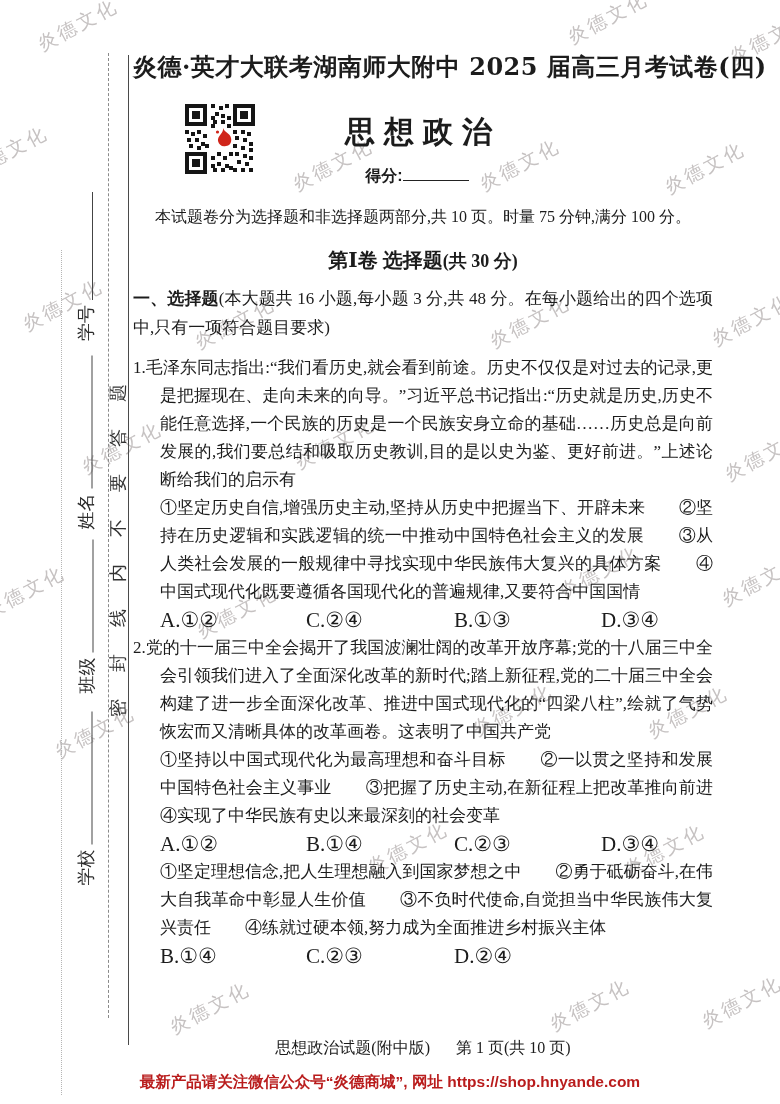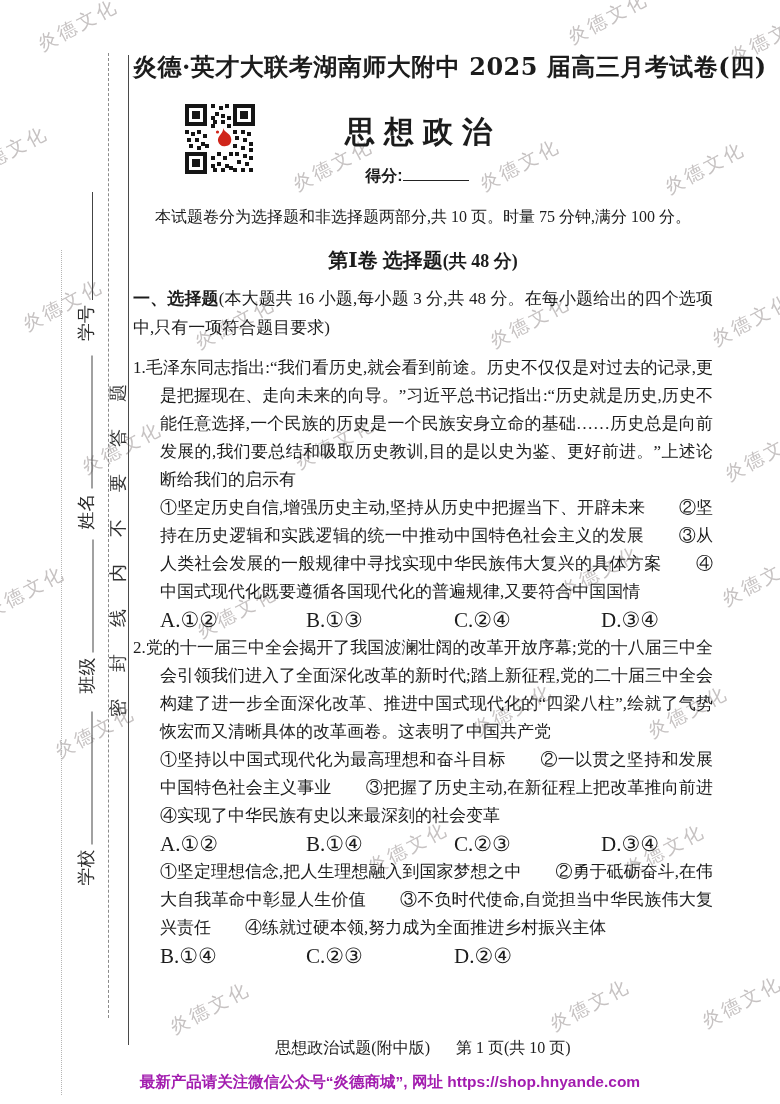--- a/index.html
+++ b/index.html
@@ -41,21 +41,21 @@
   .instr-lead{font-weight:bold;font-family:"Liberation Sans","DejaVu Sans",sans-serif;}
   .questions{margin-top:12px;}
   .q p{margin:0;padding-left:27px;font-size:17px;line-height:28px;text-align:justify;}
   .q .stem{text-indent:-27px;}
   .q .qnum{display:inline;}
   .options{display:grid;grid-template-columns:146px 148px 147px auto;padding-left:27px;
            font-size:21px;line-height:28px;}
   .footer-line{position:absolute;left:133px;top:1038px;width:580px;text-align:center;font-size:16px;}
   .footer-line .gap{display:inline-block;width:26px;}
   .promo{position:absolute;left:0;top:1072px;width:780px;text-align:center;font-size:15.5px;font-weight:bold;
-         font-family:"Liberation Sans","DejaVu Sans",sans-serif;white-space:nowrap;color:#a21caf;}
+         font-family:"Liberation Sans","DejaVu Sans",sans-serif;white-space:nowrap;color:#b91c1c;}
   
   .wm1{left:78px;top:25px;}   .wm2{left:608px;top:18px;}  .wm3{left:770px;top:38px;}
   .wm4{left:8px;top:152px;}   .wm5{left:333px;top:165px;} .wm6{left:520px;top:165px;}
   .wm7{left:705px;top:168px;} .wm8{left:63px;top:305px;}  .wm9{left:235px;top:323px;}
   .wm10{left:530px;top:322px;}.wm11{left:752px;top:320px;}.wm12{left:122px;top:448px;}
   .wm13{left:335px;top:443px;}.wm14{left:765px;top:455px;}.wm15{left:25px;top:592px;}
   .wm16{left:237px;top:612px;}.wm17{left:600px;top:572px;}.wm18{left:762px;top:580px;}
   .wm19{left:95px;top:732px;} .wm20{left:513px;top:710px;}.wm21{left:688px;top:712px;}
   .wm22{left:408px;top:848px;}.wm23{left:665px;top:850px;}.wm24{left:210px;top:1008px;}
   .wm25{left:590px;top:1005px;}.wm26{left:742px;top:1002px;}
@@ -188,36 +188,36 @@
     </div>
 
     <div class="score-row">
       <span>得分:</span><span class="score-blank"></span>
     </div>
 
     <p class="intro">本试题卷分为选择题和非选择题两部分,共 10 页。时量 75 分钟,满分 100 分。</p>
 
     <div class="part-head">
       <span>第Ⅰ卷</span>
-      <span class="part-title">选择题</span><span class="part-paren">(共 48 分)</span>
+      <span class="part-title">选择题</span><span class="part-paren">(共 30 分)</span>
     </div>
 
     <p class="instruction">
       <span class="instr-lead">一、选择题</span><span>(本大题共 16 小题,每小题 3 分,共 48 分。在每小题给出的四个选项中,只有一项符合题目要求)</span>
     </p>
 
     <div class="questions">
 
       <div class="q">
         <p class="stem"><span class="qnum">1.</span><span>毛泽东同志指出:“我们看历史,就会看到前途。历史不仅仅是对过去的记录,更是把握现在、走向未来的向导。”习近平总书记指出:“历史就是历史,历史不能任意选择,一个民族的历史是一个民族安身立命的基础……历史总是向前发展的,我们要总结和吸取历史教训,目的是以史为鉴、更好前进。”上述论断给我们的启示有</span></p>
         <p class="items">①坚定历史自信,增强历史主动,坚持从历史中把握当下、开辟未来　　②坚持在历史逻辑和实践逻辑的统一中推动中国特色社会主义的发展　　③从人类社会发展的一般规律中寻找实现中华民族伟大复兴的具体方案　　④中国式现代化既要遵循各国现代化的普遍规律,又要符合中国国情</p>
         <div class="options">
           <span>A.①②</span>
+          <span>C.②④</span>
           <span>B.①③</span>
-          <span>C.②④</span>
           <span>D.③④</span>
         </div>
       </div>
 
       <div class="q">
         <p class="stem"><span class="qnum">2.</span><span>党的十一届三中全会揭开了我国波澜壮阔的改革开放序幕;党的十八届三中全会引领我们进入了全面深化改革的新时代;踏上新征程,党的二十届三中全会构建了进一步全面深化改革、推进中国式现代化的“四梁八柱”,绘就了气势恢宏而又清晰具体的改革画卷。这表明了中国共产党</span></p>
         <p class="items">①坚持以中国式现代化为最高理想和奋斗目标　　②一以贯之坚持和发展中国特色社会主义事业　　③把握了历史主动,在新征程上把改革推向前进　　④实现了中华民族有史以来最深刻的社会变革</p>
         <div class="options">
           <span>A.①②</span>
           <span>B.①④</span>

